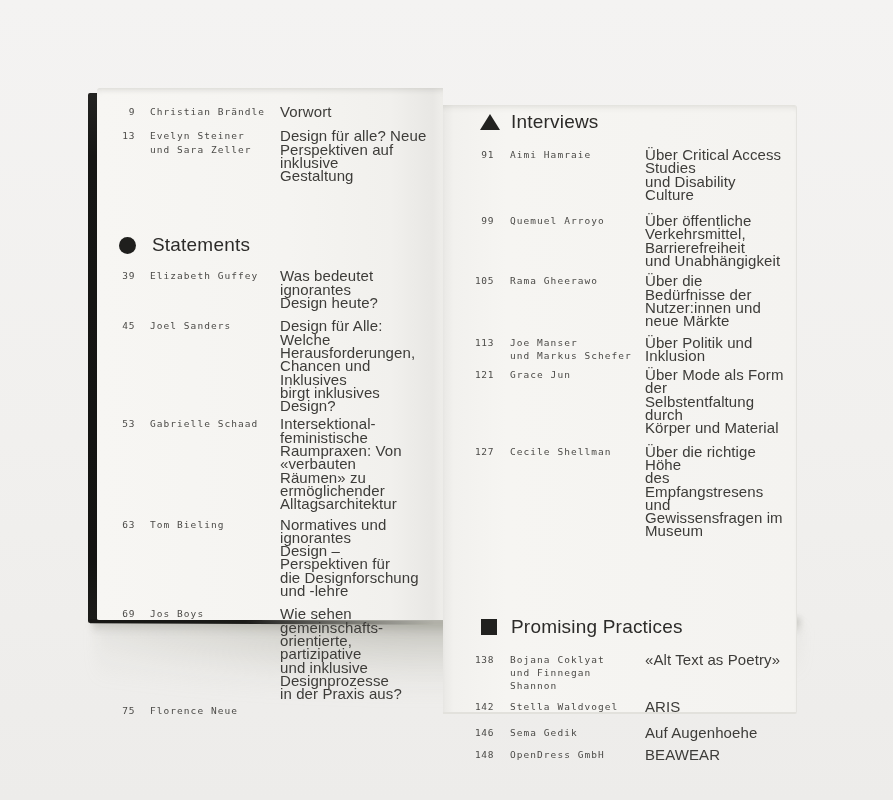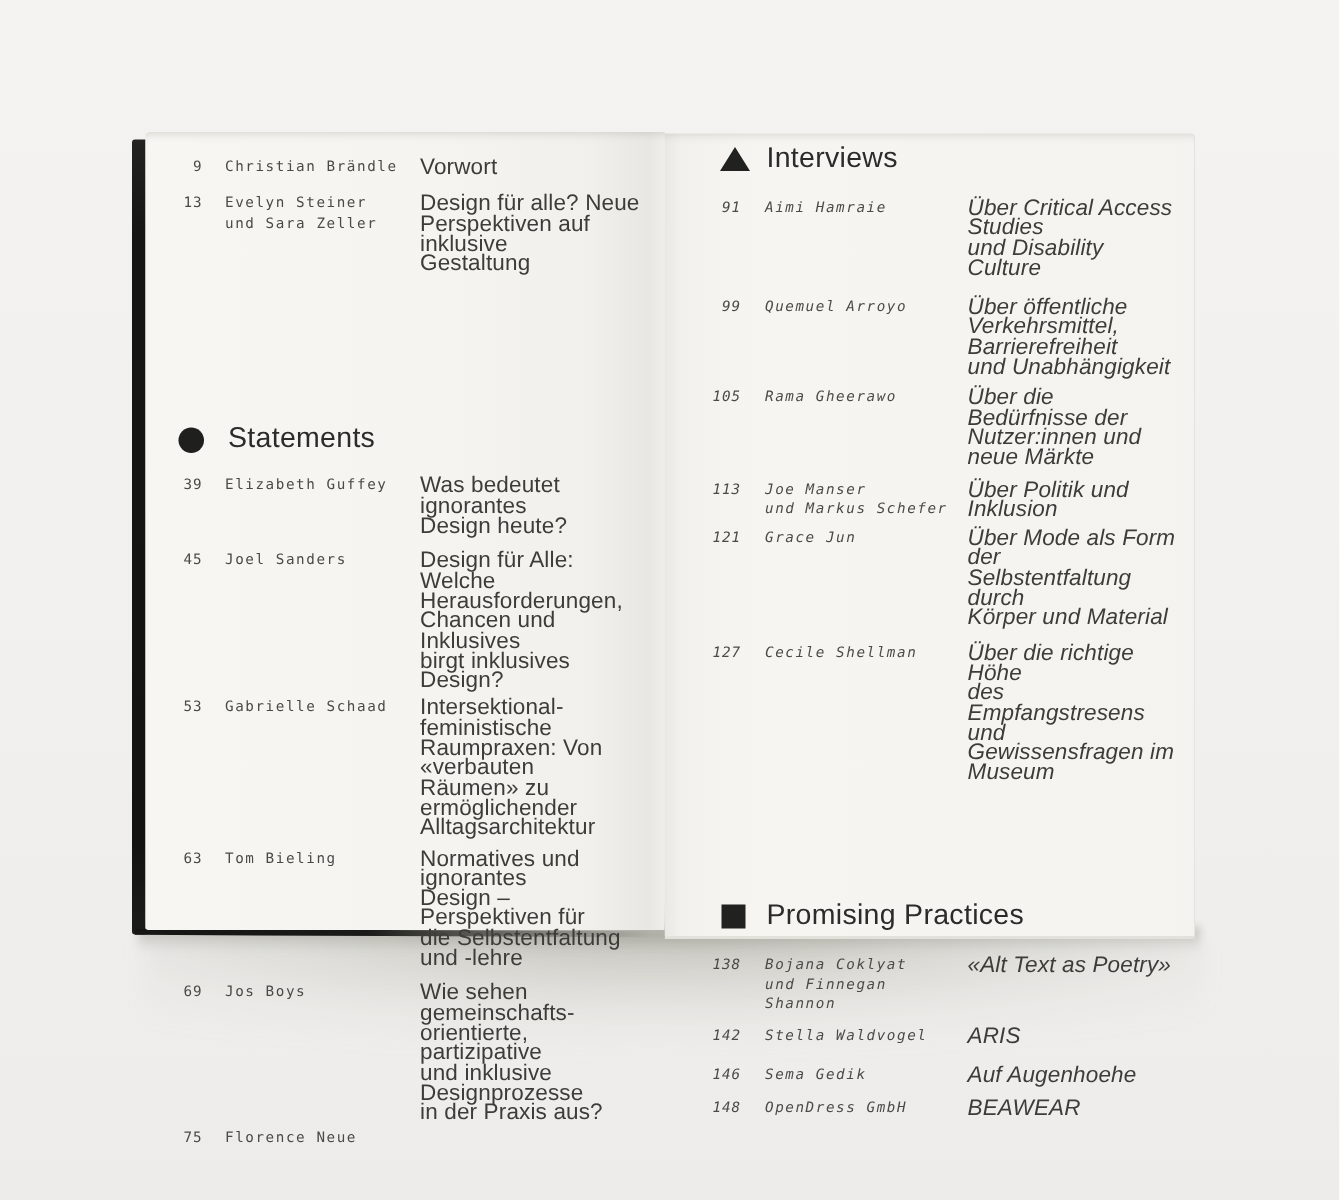--- a/index.html
+++ b/index.html
@@ -53,38 +53,38 @@
     position: absolute;
     box-sizing: border-box;
   }
   .page-left {
     left: 9px; top: 2px; width: 346px; height: 532px;
     background: linear-gradient(90deg, #f7f6f3 0%, #f5f4f1 55%, #f1f0ed 85%, #e8e7e4 97%, #efeeeb 100%);
     border-radius: 3px 0 0 2px;
     box-shadow: inset 0 6px 6px -5px rgba(150,150,140,0.35);
   }
   .page-right {
-    left: 355px; top: 3px; width: 354px; height: 537px;
+    left: 355px; top: 19px; width: 354px; height: 609px;
     background: linear-gradient(90deg, #e9e8e5 0%, #f2f1ee 3%, #f6f5f2 18%, #f4f3f0 100%);
     border-radius: 0 3px 2px 0;
     border-bottom: 2px solid #e2e1dc;
     border-right: 1px solid #e4e3df;
     box-shadow: inset 0 6px 6px -5px rgba(150,150,140,0.3);
   }
 
   .content { position: absolute; box-sizing: border-box; }
   .content-left  { left: 21px; right: 14px; top: 17px; }
   .content-right { left: 30px; right: 10px; top: 6px; }
 
   .entry {
     display: grid;
     align-items: start;
   }
   .content-left  .entry { grid-template-columns: 17px 15px 130px 1fr; }
-  .content-right .entry { grid-template-columns: 21px 16px 135px 1fr; font-style: italic; }
+  .content-right .entry { grid-template-columns: 21px 16px 135px 1fr; }
 
   .mono {
     font-family: "DejaVu Sans Mono", "Liberation Mono", monospace;
     font-size: 9.5px;
     line-height: 13.2px;
     letter-spacing: 1.05px;
     color: #4b4a47;
   }
   .num { text-align: right; letter-spacing: 0.6px; }
   .author, .title { white-space: pre-line; }
@@ -139,21 +139,21 @@
     <div class="page page-left">
       <div class="content content-left">
 
         <div class="entry" style="margin-bottom:11px">
           <span class="num mono">9</span>
             <span></span>
           <span class="author mono">Christian Brändle</span>
           <span class="title">Vorwort</span>
         </div>
 
-        <div class="entry" style="margin-bottom:100px">
+        <div class="entry" style="margin-bottom:52px">
           <span class="num mono">13</span>
             <span></span>
           <span class="author mono">Evelyn Steiner
 und Sara Zeller</span>
           <span class="title">Design für alle? Neue
 Perspektiven auf inklusive
 Gestaltung</span>
         </div>
 
         <div class="heading-row" style="padding-left:1px;margin-bottom:13px">
@@ -190,21 +190,21 @@
 Räumen» zu ermöglichender
 Alltagsarchitektur</span>
         </div>
 
         <div class="entry" style="margin-bottom:10px">
           <span class="num mono">63</span>
             <span></span>
           <span class="author mono">Tom Bieling</span>
           <span class="title">Normatives und ignorantes
 Design – Perspektiven für
-die Selbstentfaltung und -lehre</span>
+die Designforschung und -lehre</span>
         </div>
 
         <div class="entry" style="margin-bottom:4px">
           <span class="num mono">69</span>
             <span></span>
           <span class="author mono">Jos Boys</span>
           <span class="title">Wie sehen gemeinschafts-
 orientierte, partizipative
 und inklusive Designprozesse
 in der Praxis aus?</span>

